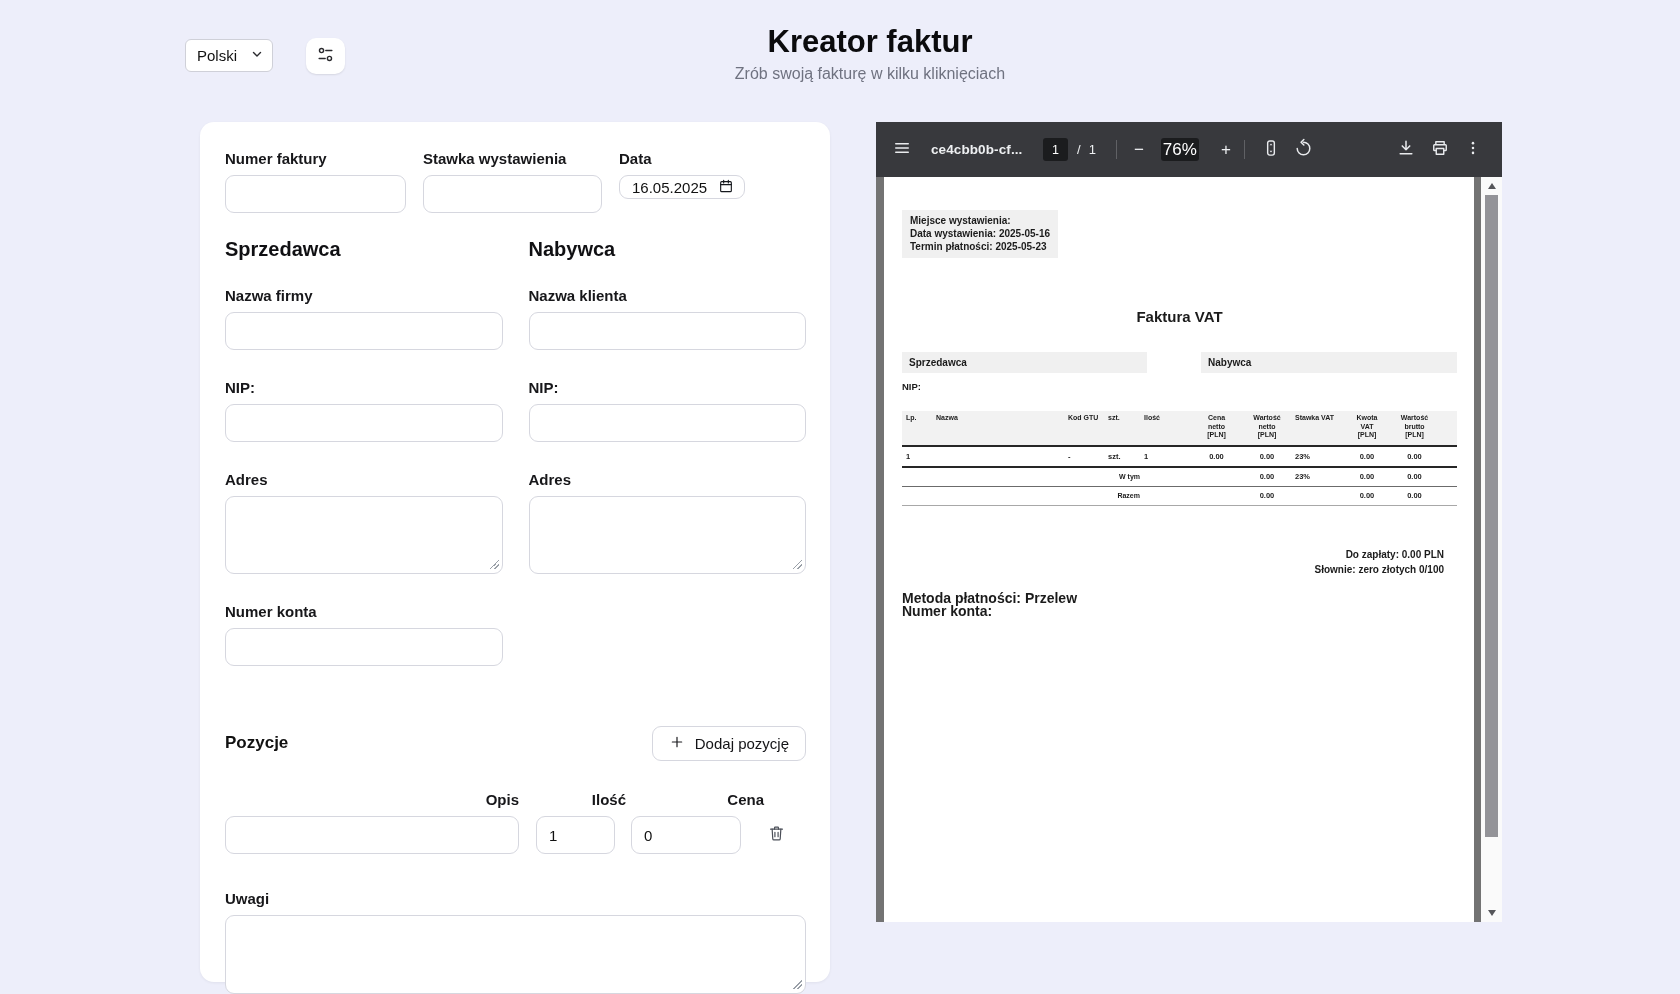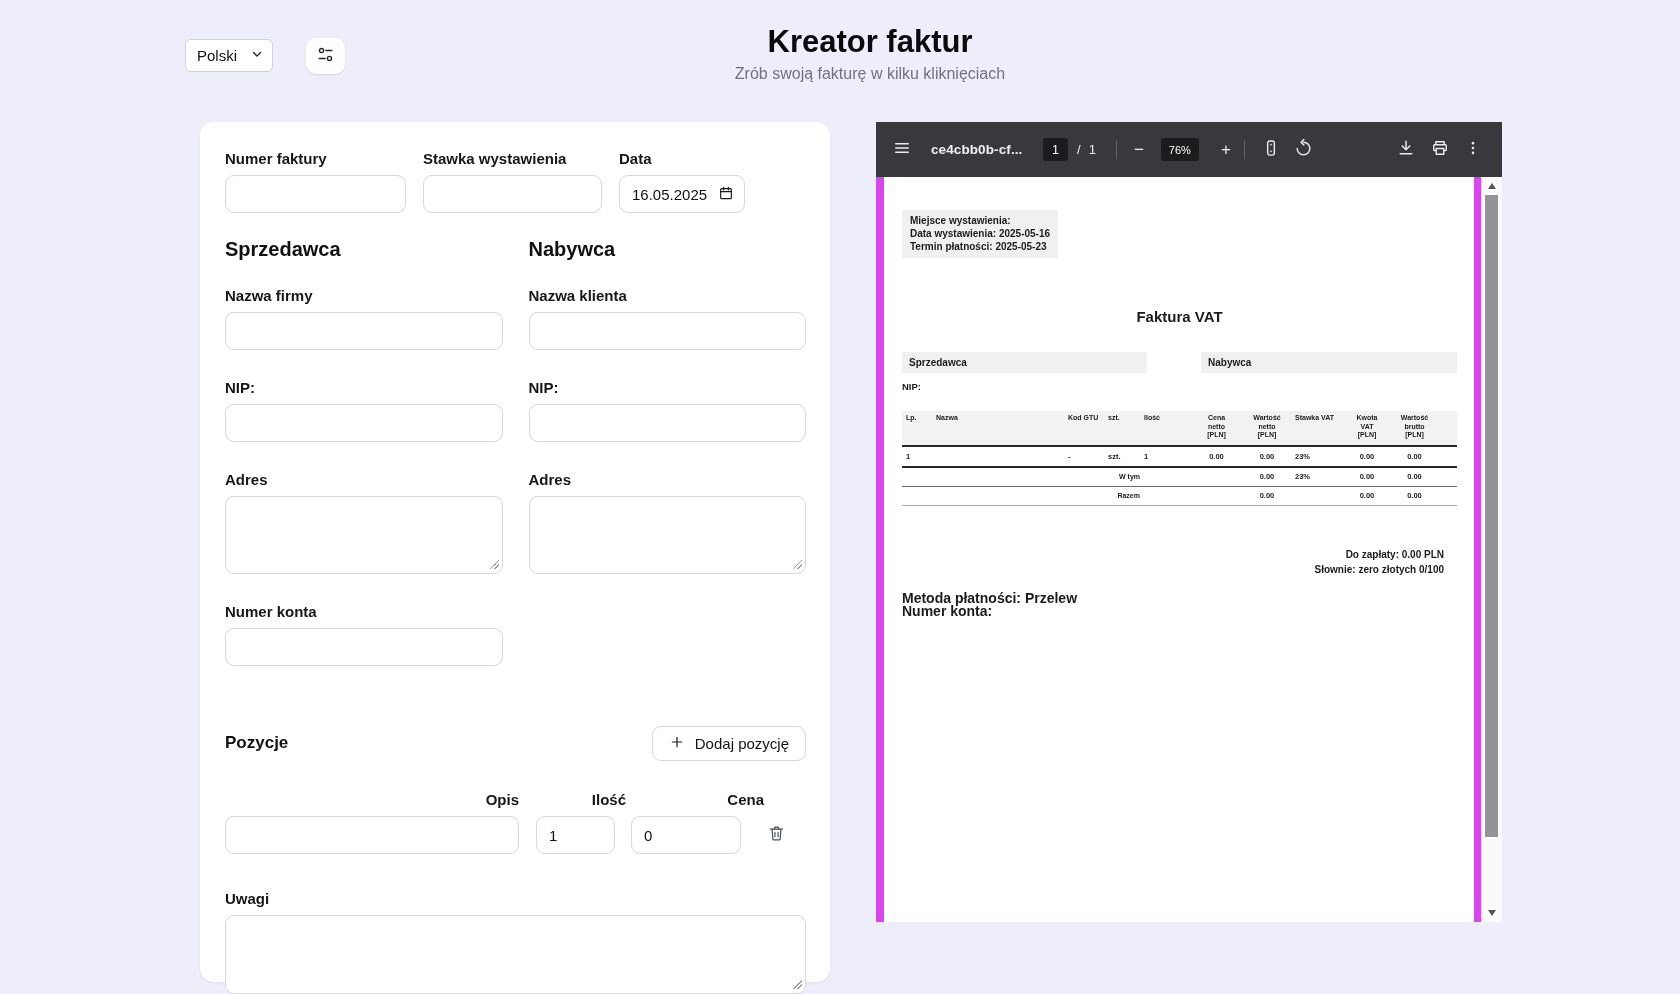--- a/index.html
+++ b/index.html
@@ -44,21 +44,21 @@
   .tarea {
     width:100%; height:78px; border:1px solid #d6d7df; border-radius:9px;
     background:#fff; padding:8px 12px; font-size:15px; font-family:inherit; resize:none; outline:none; display:block;
   }
   .resize-handle {
     position:absolute; right:4px; bottom:5px; width:10px; height:10px; cursor:nwse-resize;
     background-image:linear-gradient(135deg, transparent 52%, #9aa0a8 52% 60%, transparent 60% 74%, #9aa0a8 74% 82%, transparent 82%);
   }
   .row1 { display:grid; grid-template-columns:181px 179px 126px; column-gap:17px; }
   .date-box {
-    height:38px; border:1px solid #d6d7df; border-radius:9px; background:#fff;
+    height:24px; border:1px solid #d6d7df; border-radius:9px; background:#fff;
     display:flex; align-items:center; justify-content:space-between;
     padding:0 10px 0 12px; font-size:15px; cursor:text;
   }
   .cols { display:grid; grid-template-columns:1fr 1fr; column-gap:26px; margin-top:25px; }
   .sec-h { font-size:20px; font-weight:700; color:#101013; margin-bottom:26px; }
   .fblock { margin-bottom:29px; }
   .poz-row { display:flex; align-items:center; justify-content:space-between; margin-top:30px; height:36px; }
   .poz-h { font-size:17px; font-weight:700; }
   .add-btn {
     display:flex; align-items:center; gap:10px; height:35px; padding:0 16px;
@@ -86,31 +86,31 @@
   .tb-pagebox {
     margin-left:20px; width:25px; height:23px; background:#1b1c1e; border:none; border-radius:3px;
     color:#fff; font-size:12.5px; display:flex; align-items:center; justify-content:center;
   }
   .tb-slash { margin-left:9px; font-size:13px; }
   .tb-total { margin-left:8px; font-size:13px; }
   .tb-div { margin-left:20px; width:1px; height:19px; background:#606165; }
   .tb-minus { margin-left:10px; width:24px; font-size:17px; color:#eef0f2; }
   .tb-zoombox {
     margin-left:10px; width:38px; height:23px; background:#1b1c1e; border-radius:3px;
-    color:#fff; font-size:11px; display:flex; align-items:center; justify-content:center;
+    color:#fff; font-size:17px; display:flex; align-items:center; justify-content:center;
   }
   .tb-plus { margin-left:15px; width:24px; font-size:17px; color:#eef0f2; }
   .tb-div2 { margin-left:6px; }
   .tb-fit { margin-left:16px; }
   .tb-rotate { margin-left:12px; }
   .tb-spacer { flex:1; }
   .tb-print { margin-left:14px; }
   .tb-dots { margin-left:14px; margin-right:20px; }
 
-  .pv-body { position:relative; height:745px; background:#d946ef; overflow:hidden; }
+  .pv-body { position:relative; height:745px; background:#737373; overflow:hidden; }
   .ppage { position:absolute; left:8px; top:0; width:590px; height:745px; background:#fff; }
 
   .pscroll { position:absolute; right:0; top:0; width:21px; height:745px; background:#fafafa; }
   .sb-arrow { position:absolute; left:0; width:21px; height:16px; display:flex; align-items:center; justify-content:center; cursor:pointer; }
   .sb-up { top:1px; } .sb-down { bottom:1px; }
   .tri-up { width:0; height:0; border-left:4.5px solid transparent; border-right:4.5px solid transparent; border-bottom:6px solid #55565a; }
   .tri-down { width:0; height:0; border-left:4.5px solid transparent; border-right:4.5px solid transparent; border-top:6px solid #55565a; }
   .sb-thumb { position:absolute; left:4px; top:18px; width:13px; height:642px; background:#939398; cursor:default; }
 
   

